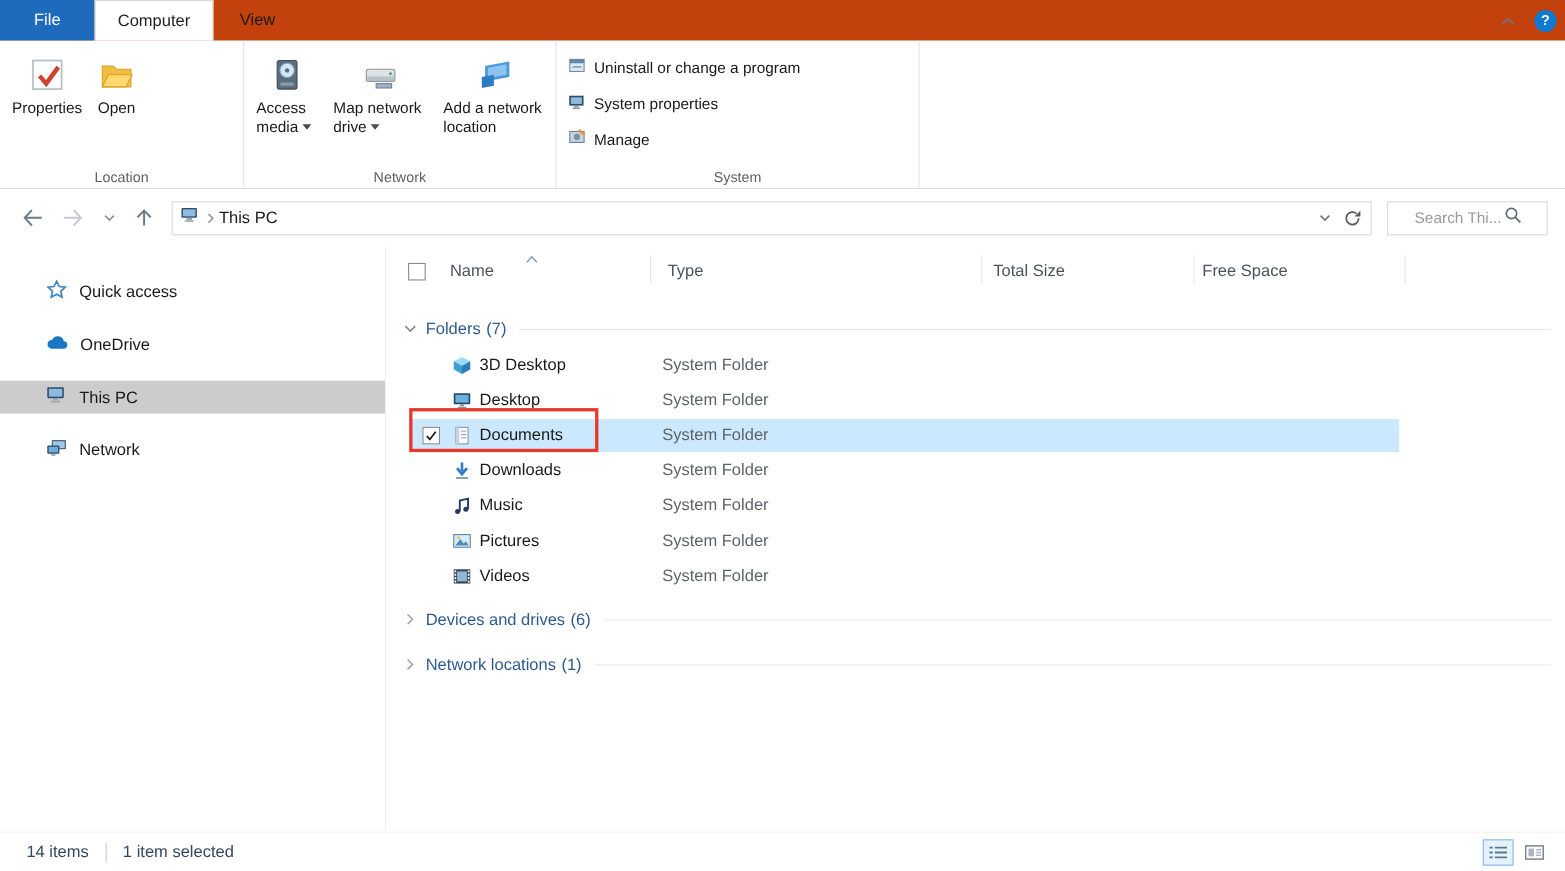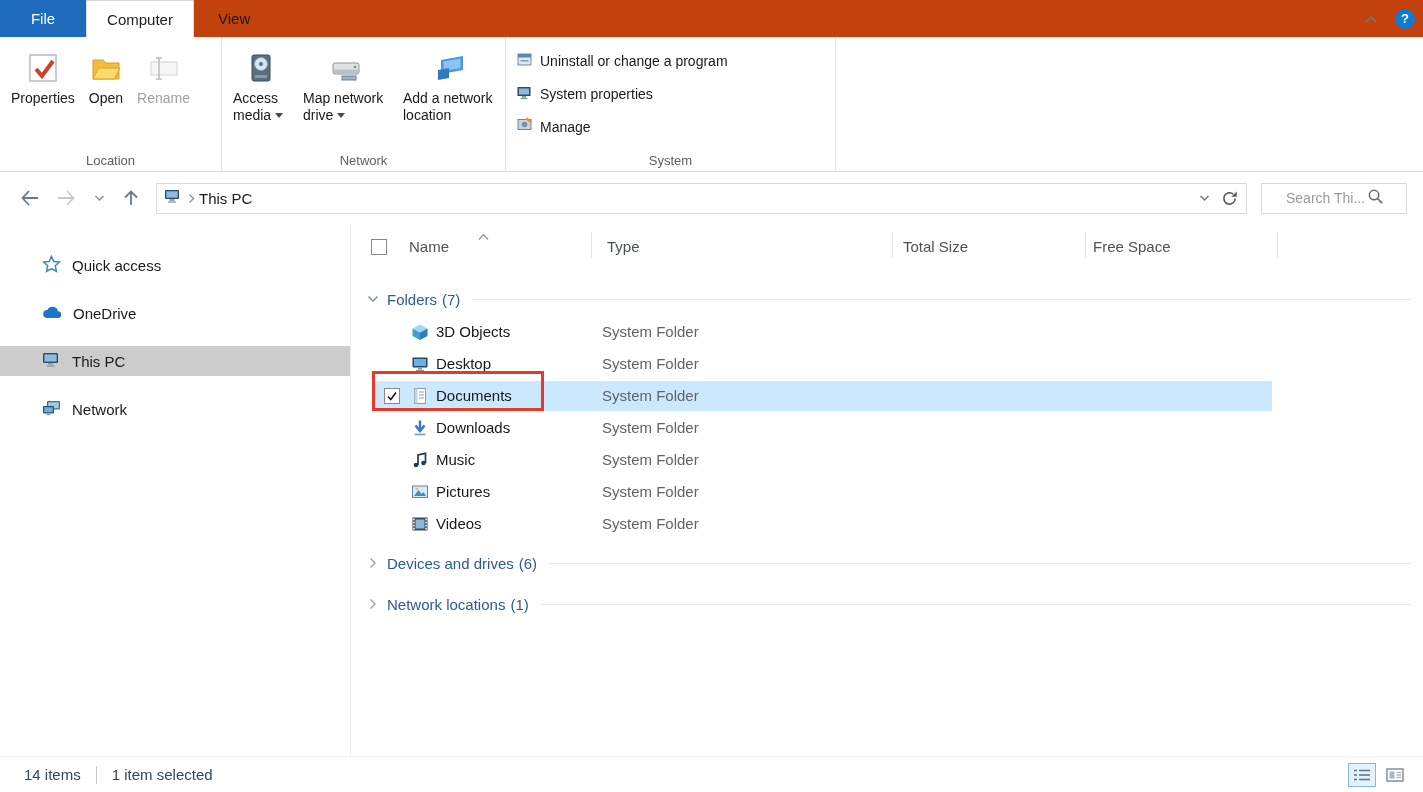--- a/index.html
+++ b/index.html
@@ -123,31 +123,20 @@
         <span class="btn-label">Properties</span>
       </div>
       <div class="big-btn">
         <span class="bicon">
           <svg width="32" height="32" viewBox="0 0 32 32">
               <path d="M3 8 h10 l3 3 h13 v16 H3 z" fill="#f2bd43" stroke="#d9a028"></path>
               <path d="M3 27 l5.5-11 H30 l-5.5 11 z" fill="#ffd96e" stroke="#d9a028"></path>
             </svg>
         </span>
         <span class="btn-label">Open</span>
-      </div>
-      <div class="big-btn disabled">
-        <span class="bicon">
-          <svg width="32" height="32" viewBox="0 0 32 32">
-              <rect x="3" y="10" width="26" height="13" fill="#ededed" stroke="#9a9a9a"></rect>
-              <line x1="11" y1="6" x2="11" y2="27" stroke="#6f6f6f" stroke-width="1.6"></line>
-              <line x1="8" y1="6" x2="14" y2="6" stroke="#6f6f6f" stroke-width="1.6"></line>
-              <line x1="8" y1="27" x2="14" y2="27" stroke="#6f6f6f" stroke-width="1.6"></line>
-            </svg>
-        </span>
-        <span class="btn-label">Rename</span>
       </div>
       <div class="rgroup-label">Location</div>
     </div>
 
     <div class="rgroup" style="width:284px;">
       <div class="big-btn">
         <span class="bicon">
           <svg width="32" height="32" viewBox="0 0 32 32">
               <rect x="7" y="3" width="18" height="26" rx="2" fill="#5c6d7c" stroke="#404c58"></rect>
               <circle cx="16" cy="12" r="6.5" fill="#d4e7f7" stroke="#7fa8c9"></circle>
@@ -358,21 +347,21 @@
         </div>
 
         <div class="row">
           <span class="ricon">
             <svg width="18" height="18" viewBox="0 0 18 18">
                 <polygon points="9,1.5 16.5,5.5 9,9.5 1.5,5.5" fill="#9adcf5"></polygon>
                 <polygon points="1.5,5.5 9,9.5 9,17 1.5,13" fill="#3f9fd0"></polygon>
                 <polygon points="16.5,5.5 9,9.5 9,17 16.5,13" fill="#2b7fb5"></polygon>
               </svg>
           </span>
-          <span class="rname">3D Objects</span>
+          <span class="rname">3D Desktop</span>
           <span class="rtype">System Folder</span>
         </div>
 
         <div class="row">
           <span class="ricon">
             <svg width="18" height="18" viewBox="0 0 18 18">
                 <rect x="1.5" y="2.5" width="15" height="10" rx="1" fill="#1f4a6e"></rect>
                 <rect x="3" y="4" width="12" height="7" fill="#6db1e0"></rect>
                 <rect x="7" y="12.5" width="4" height="2" fill="#8a959c"></rect>
                 <rect x="5" y="14.8" width="8" height="1.5" fill="#8a959c"></rect>

